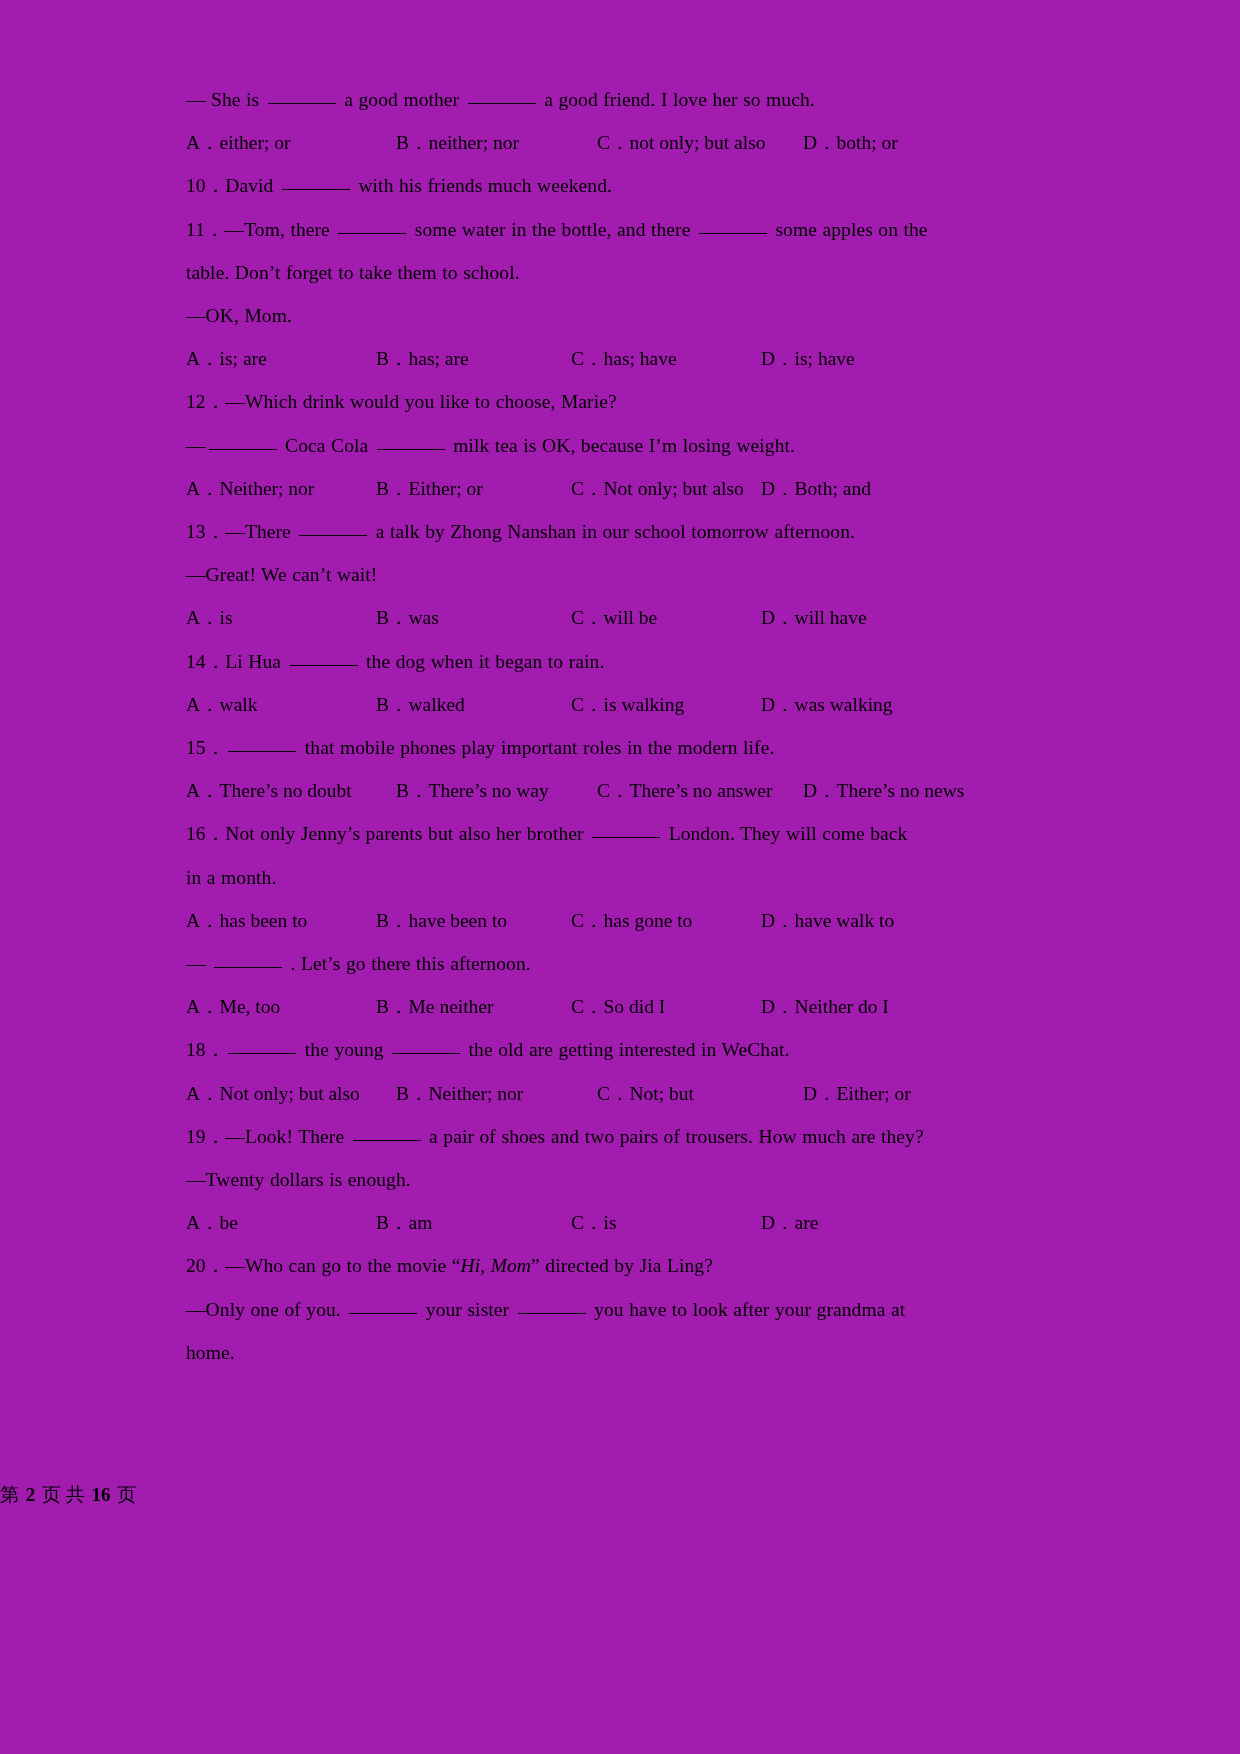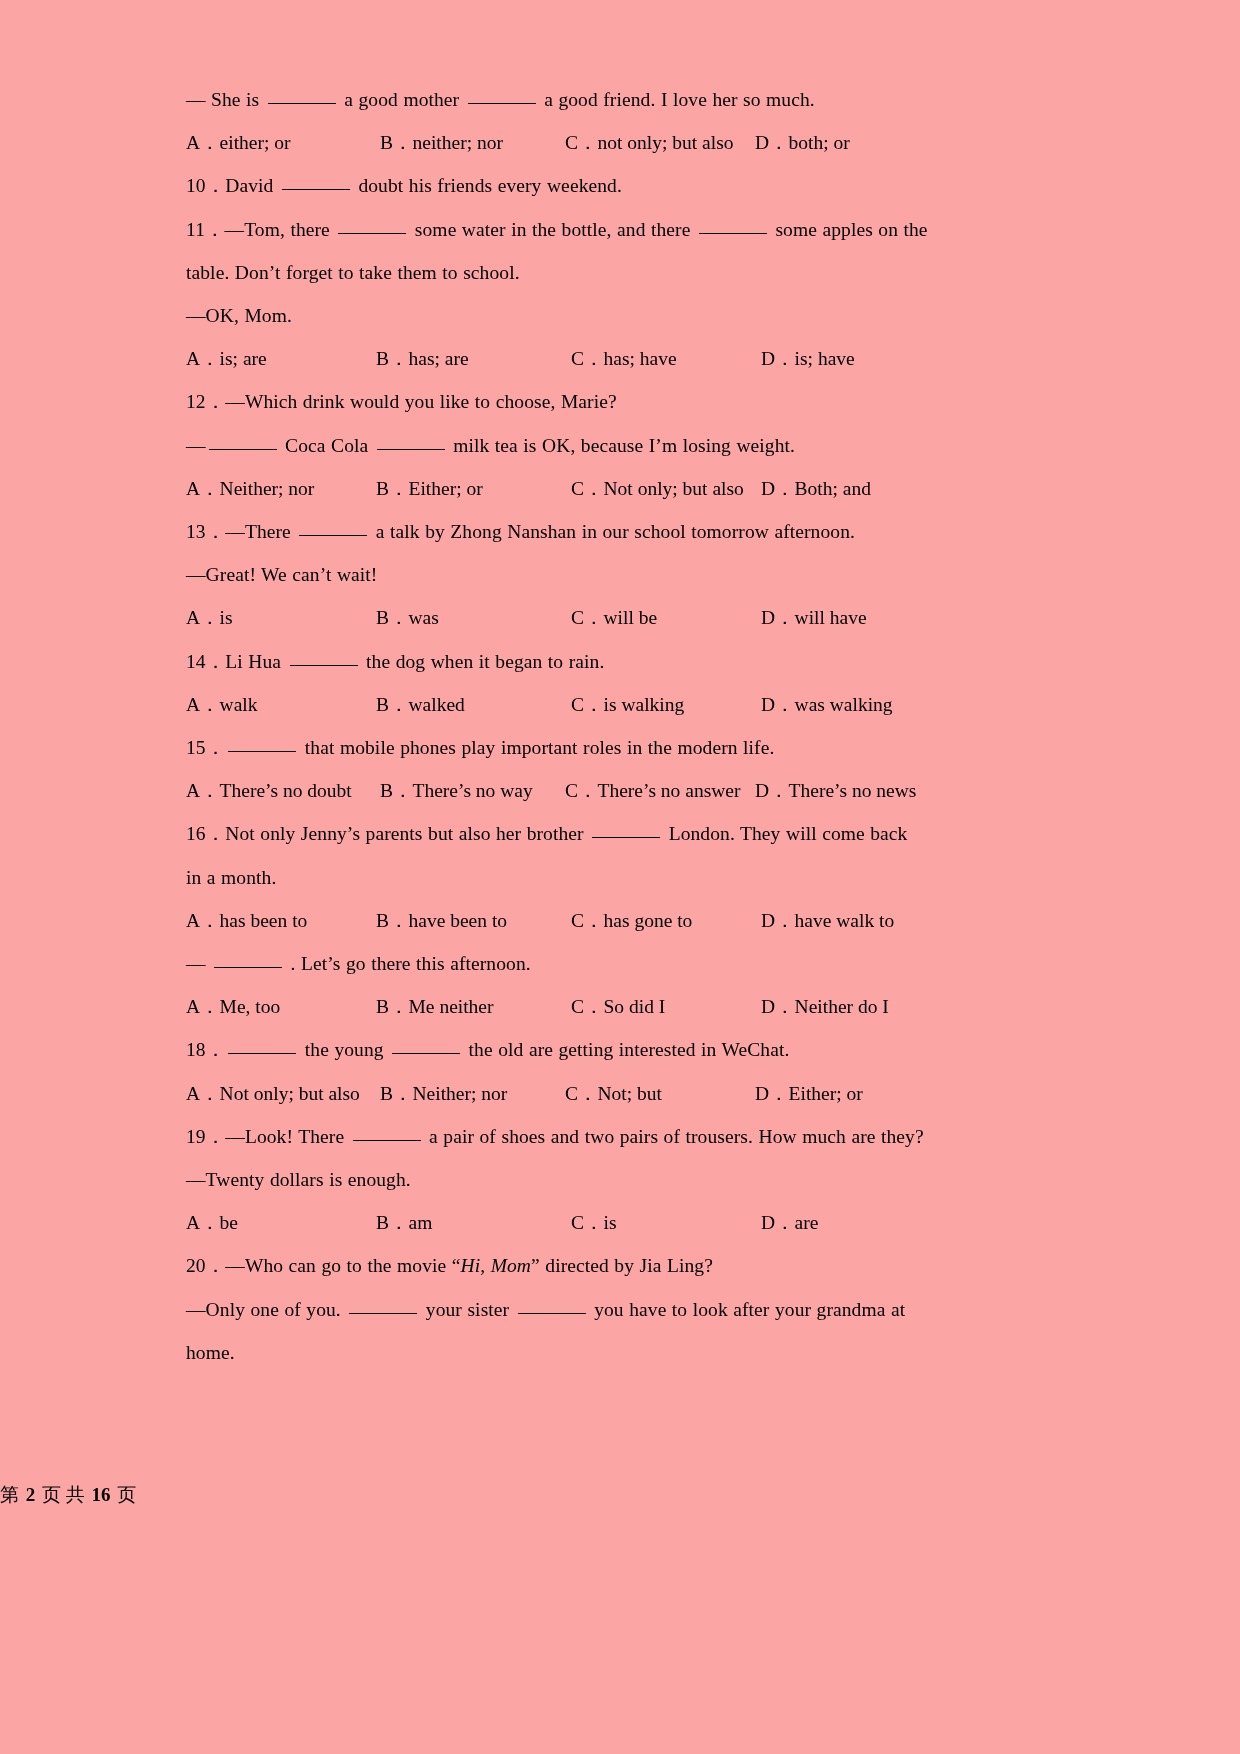--- a/index.html
+++ b/index.html
@@ -9,21 +9,21 @@
   }
   body {
     font-family: "Liberation Serif", "DejaVu Serif", serif;
     color: #000000;
   }
   .page {
     position: relative;
     width: 1240px;
     height: 1754px;
     margin: 0 auto;
-    background: #fca5a5;
+    background: #a21caf;
     overflow: hidden;
     box-sizing: border-box;
   }
   .content {
     position: absolute;
     left: 186px;
     top: 78px;
     width: 742px;
   }
   .line {
@@ -49,20 +49,21 @@
   
   .opts {
     display: grid;
     font-size: 19.5px;
     line-height: 43.2px;
     grid-template-columns: 190px 195px 190px auto;
     align-items: baseline;
   }
   .opts.tight {
     grid-template-columns: 194px 185px 190px auto;
+    gap: 16px;
   }
   .opts .opt {
     white-space: nowrap;
   }
   .em {
     font-style: italic;
   }
   .footer {
     position: absolute;
     left: 0;
@@ -82,21 +83,21 @@
 
 <div class="page">
   <div class="content" id="content">
       <div class="line q"><span>— She is </span><span class="blank"></span><span> a good mother </span><span class="blank"></span><span> a good friend. I love her so much.</span></div>
       <div class="opts tight">
         <span class="opt">A．either; or</span>
         <span class="opt">B．neither; nor</span>
         <span class="opt">C．not only; but also</span>
         <span class="opt">D．both; or</span>
       </div>
-      <div class="line q"><span>10．David </span><span class="blank"></span><span> doubt his friends every weekend.</span></div>
+      <div class="line q"><span>10．David </span><span class="blank"></span><span> with his friends much weekend.</span></div>
       <div class="line q"><span>11．—Tom, there </span><span class="blank"></span><span> some water in the bottle, and there </span><span class="blank"></span><span> some apples on the table. Don’t forget to take them to school.</span></div>
       <div class="line q"><span>—OK, Mom.</span></div>
       <div class="opts">
         <span class="opt">A．is; are</span>
         <span class="opt">B．has; are</span>
         <span class="opt">C．has; have</span>
         <span class="opt">D．is; have</span>
       </div>
       <div class="line q"><span>12．—Which drink would you like to choose, Marie?</span></div>
       <div class="line q"><span>—</span><span class="blank"></span><span> Coca Cola </span><span class="blank"></span><span> milk tea is OK, because I’m losing weight.</span></div>

